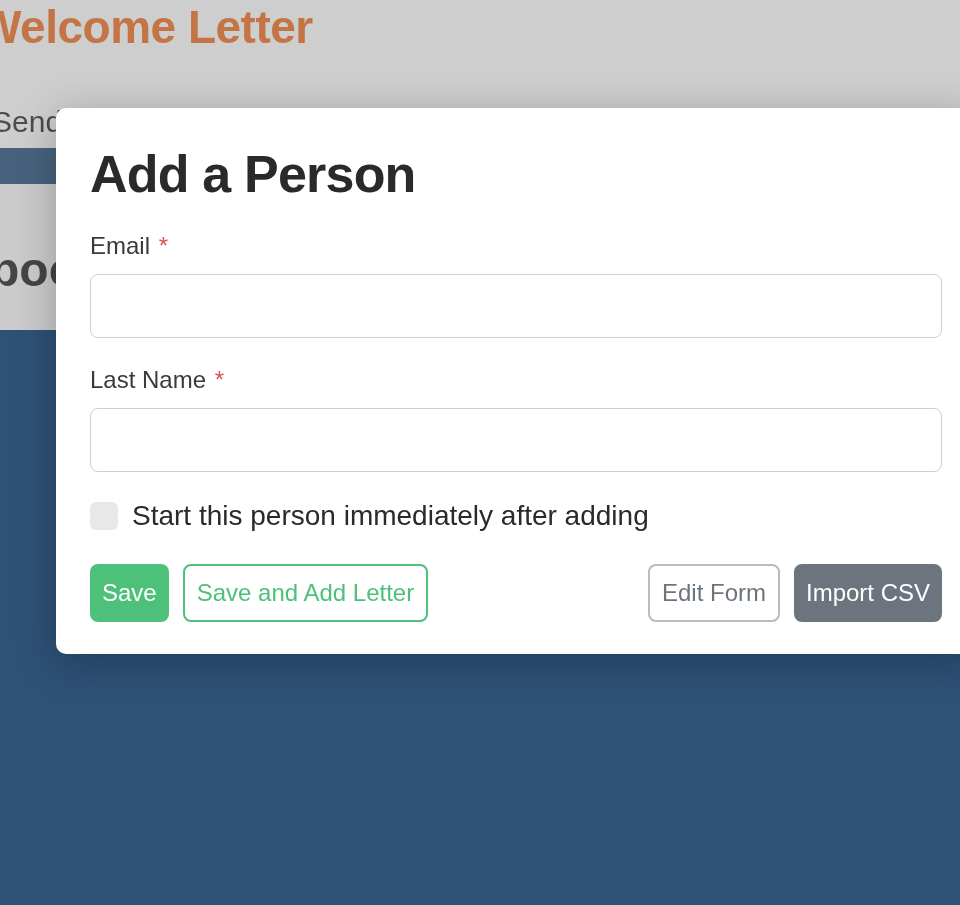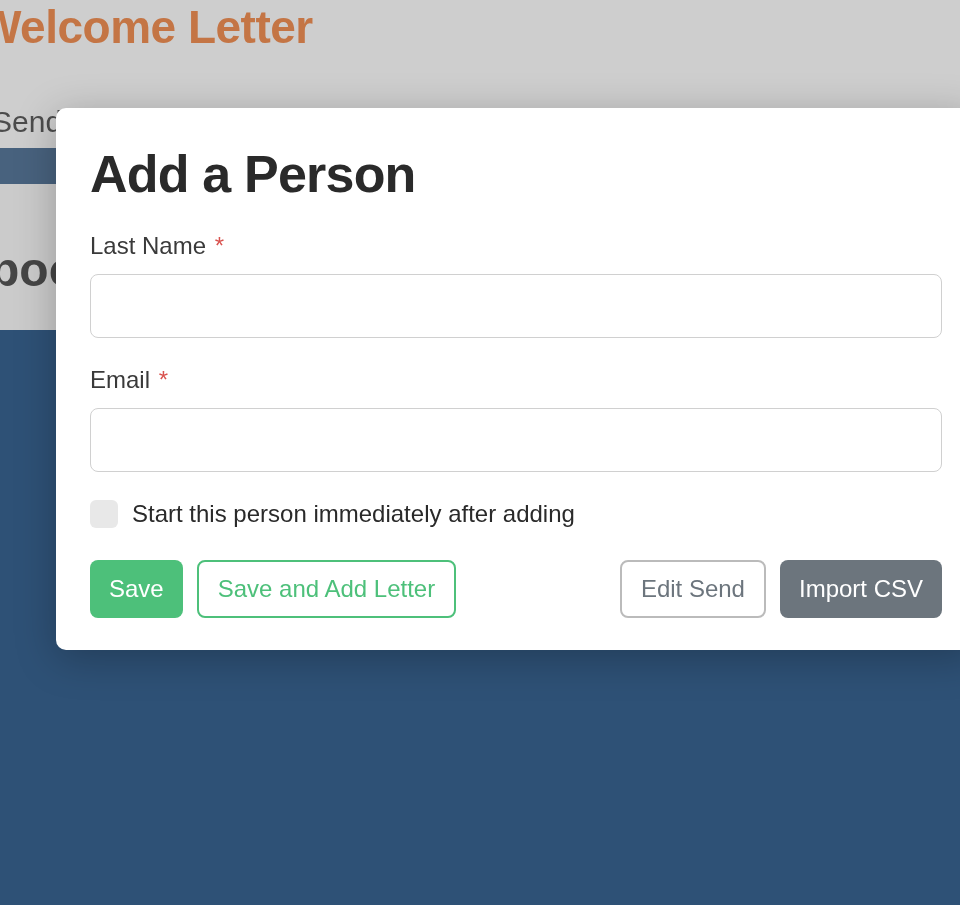--- a/index.html
+++ b/index.html
@@ -152,32 +152,32 @@
       margin-bottom: 32px;
     }
     .checkbox {
       width: 28px;
       height: 28px;
       border-radius: 6px;
       background: #e8e8e8;
       border: none;
     }
     .checkbox-label {
-      font-size: 24px;
+      font-size: 28px;
       color: #2a2a2a;
       font-weight: 400;
     }
     .button-row {
       display: flex;
       align-items: center;
       gap: 14px;
     }
     .btn {
       height: 58px;
-      padding: 0 19px;
+      padding: 0 12px;
       border-radius: 8px;
       font-size: 24px;
       font-weight: 500;
       cursor: pointer;
       border: none;
       display: inline-flex;
       align-items: center;
       justify-content: center;
     }
     .btn-save {
@@ -216,39 +216,39 @@
   <div class="bg-bottom"></div>
   <div class="bg-top-overlay"></div>
 </div>
 
 <div class="modal">
   <h2 class="modal-title">Add a Person</h2>
 
 
   <div class="form-group">
     <label class="form-label">
+      <span>Email</span>
+      <span class="required">*</span>
+    </label>
+    <input type="text" class="form-input" value="" style="">
+  </div>
+
+  <div class="form-group">
+    <label class="form-label">
       <span>Last Name</span>
       <span class="required">*</span>
     </label>
     <input type="text" class="form-input" value="" style="">
   </div>
 
-  <div class="form-group">
-    <label class="form-label">
-      <span>Email</span>
-      <span class="required">*</span>
-    </label>
-    <input type="text" class="form-input" value="" style="">
-  </div>
-
   <div class="checkbox-row">
     <button class="checkbox"></button>
     <span class="checkbox-label">Start this person immediately after adding</span>
   </div>
 
   <div class="button-row">
     <button class="btn btn-save">Save</button>
     <button class="btn btn-save-another">Save and Add Letter</button>
     <div class="btn-spacer"></div>
-    <button class="btn btn-edit-form">Edit Send</button>
+    <button class="btn btn-edit-form">Edit Form</button>
     <button class="btn btn-import">Import CSV</button>
   </div>
 </div>
 
 </body></html>

